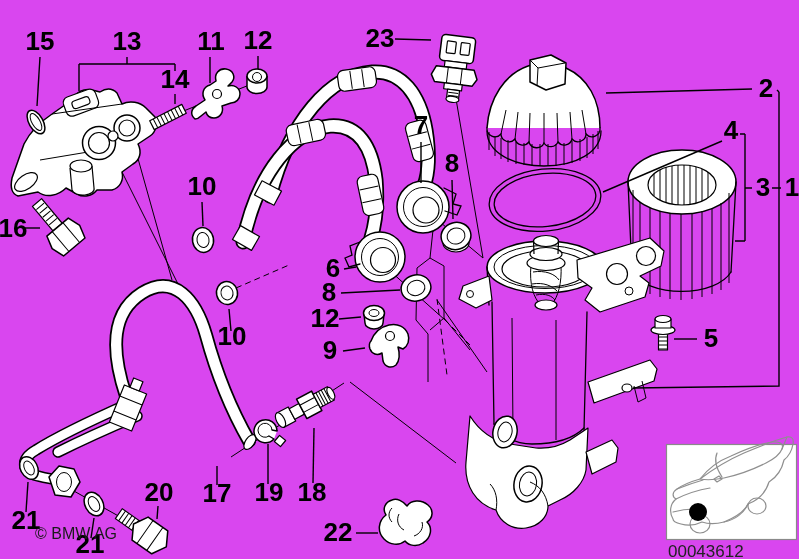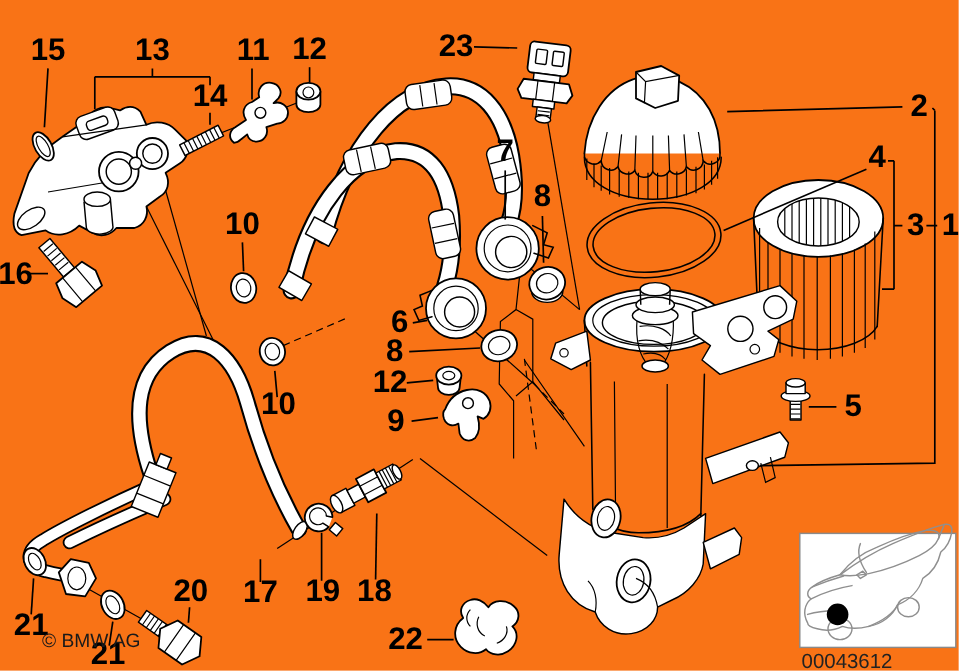--- a/index.html
+++ b/index.html
@@ -1,16 +1,16 @@
 <!DOCTYPE html>
 <html><head>
 <meta charset="utf-8">
 <style>
   html,body { margin:0; padding:0; background:#fff; }
-  .stage { position:relative; width:799px; height:559px; background:#f97316; overflow:hidden; }
+  .stage { position:relative; width:799px; height:559px; background:#d946ef; overflow:hidden; }
   svg { position:absolute; left:0; top:0; }
   .ol   { fill:#fff; stroke:#000; stroke-width:1.5; stroke-linejoin:round; }
   .ol2  { fill:#fff; stroke:#000; stroke-width:1.2; stroke-linejoin:round; }
   .ln   { fill:none; stroke:#000; stroke-width:1.3; stroke-linecap:round; }
   .thin { fill:none; stroke:#000; stroke-width:1; }
   .dash { fill:none; stroke:#000; stroke-width:1; stroke-dasharray:6 4; }
   .lead { fill:none; stroke:#000; stroke-width:1.4; }
   .hose-o { fill:none; stroke:#000; stroke-width:15;   stroke-linecap:round; }
   .hose-i { fill:none; stroke:#fff; stroke-width:11.5; stroke-linecap:round; }
   .tube-o { fill:none; stroke:#000; stroke-width:14;   stroke-linecap:round; }

